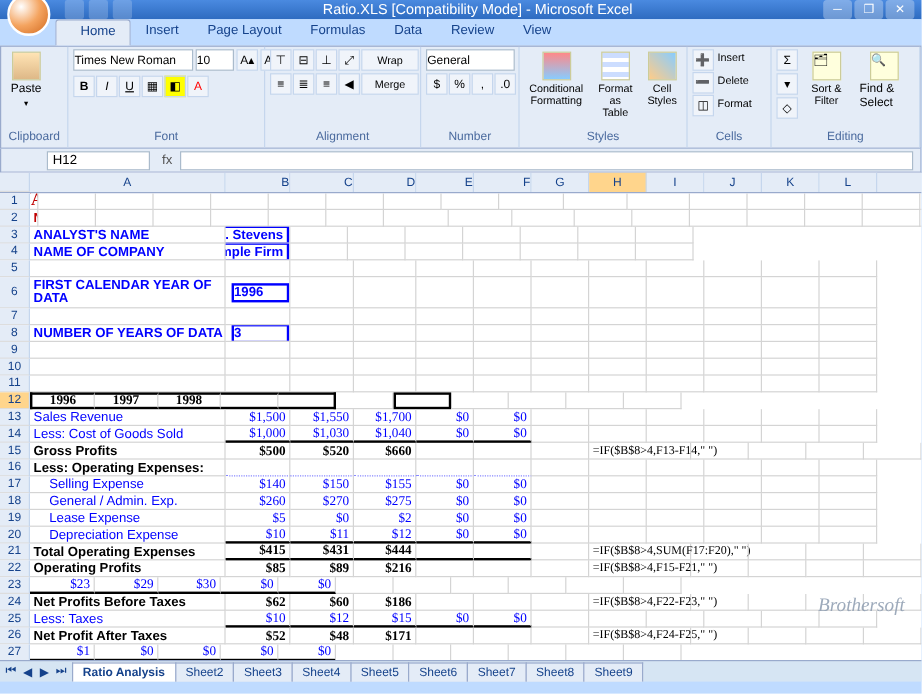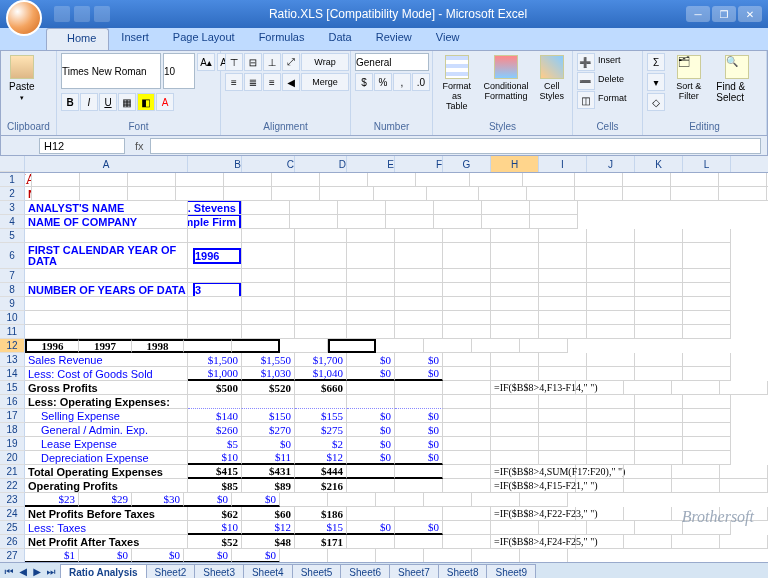--- a/index.html
+++ b/index.html
@@ -1,17 +1,17 @@
 <!DOCTYPE html>
 <html><head>
 <meta charset="utf-8">
 <style>
 * { margin: 0; padding: 0; box-sizing: border-box; font-family: Tahoma, sans-serif; }
 body { background: #bfdbff; font-size: 11px; overflow: hidden; width: 768px; height: 578px; }
-.titlebar { background: linear-gradient(#4a8ae0, #2e6bc0); height: 28px; display: flex; align-items: center; padding: 0 6px; color: white; font-size: 12px; }
+.titlebar { background: linear-gradient(#4a8ae0, #2e6bc0); height: 16px; display: flex; align-items: center; padding: 0 6px; color: white; font-size: 12px; }
 .office-btn { width: 36px; height: 36px; border-radius: 50%; background: radial-gradient(circle at 30% 30%, #fff, #f4a460, #d2691e); margin: -4px 8px -12px 0; border: 2px solid #fff; position: relative; z-index: 20; }
 .qat { display: flex; gap: 4px; margin-left: 4px; }
 .qat-btn { width: 16px; height: 16px; background: rgba(255,255,255,0.2); border-radius: 2px; }
 .title-text { flex: 1; text-align: center; font-size: 12px; }
 .win-controls { display: flex; gap: 2px; }
 .win-btn { width: 24px; height: 16px; background: rgba(255,255,255,0.3); border-radius: 3px; display: flex; align-items: center; justify-content: center; font-size: 10px; }
 
 .ribbon-wrap { background: #bfdbff; }
 .tabs { display: flex; height: 22px; padding-left: 46px; }
 .tab { padding: 3px 12px; font-size: 11px; color: #15428b; cursor: pointer; }
@@ -19,21 +19,21 @@
 .ribbon { background: #e4ecf7; border: 1px solid #9ac; height: 86px; display: flex; font-size: 10px; }
 .group { border-right: 1px solid #c5d6ed; padding: 2px 4px; display: flex; flex-direction: column; position: relative; }
 .group-label { text-align: center; color: #4a6a9e; font-size: 10px; margin-top: auto; padding: 1px 0; }
 .group-body { flex: 1; display: flex; align-items: flex-start; gap: 3px; }
 .big-btn { display: flex; flex-direction: column; align-items: center; padding: 2px 4px; gap: 2px; }
 .big-icon { width: 24px; height: 24px; background: #ffd; border: 1px solid #cc9; }
 .paste-icon { background: linear-gradient(#ffe4b5, #deb887); }
 .col-btns { display: flex; flex-direction: column; gap: 1px; }
 .mini { width: 18px; height: 18px; background: #f0f4fa; border: 1px solid #c5d6ed; display: flex; align-items: center; justify-content: center; font-size: 10px; }
 .font-sel { display: flex; gap: 2px; margin-bottom: 2px; }
-.font-sel select, .font-sel input { font-size: 10px; border: 1px solid #abc; background: white; height: 36px; }
+.font-sel select, .font-sel input { font-size: 10px; border: 1px solid #abc; background: white; height: 18px; }
 .font-name { width: 100px; }
 .font-size { width: 32px; }
 .row { display: flex; gap: 1px; }
 
 .formula-bar { background: #e4ecf7; border: 1px solid #9ac; border-top: none; height: 20px; display: flex; align-items: center; }
 .name-box { width: 86px; border: 1px solid #abc; background: white; height: 16px; margin: 0 4px 0 38px; font-size: 11px; padding: 0 4px; display: flex; align-items: center; }
 .fx { padding: 0 6px; color: #555; font-size: 11px; }
 .formula-input { flex: 1; background: white; height: 16px; border: 1px solid #abc; margin-right: 6px; }
 
 .sheet-area { background: white; height: 406px; display: flex; flex-direction: column; position: relative; }
@@ -169,26 +169,26 @@
           <div class="mini">%</div>
           <div class="mini">,</div>
           <div class="mini">.0</div>
         </div>
       </div>
       <div class="group-label">Number</div>
     </div>
     <div class="group" style="width:140px">
       <div class="group-body">
         <div class="big-btn">
+            <div class="big-icon" style="background:linear-gradient(#f88,#8cf)"></div>
+            <span style="font-size:9px;text-align:center">Conditional Formatting</span>
+          </div>
+        <div class="big-btn">
             <div class="big-icon" style="background:repeating-linear-gradient(#cdf,#cdf 4px,#fff 4px,#fff 8px)"></div>
             <span style="font-size:9px;text-align:center">Format as Table</span>
-          </div>
-        <div class="big-btn">
-            <div class="big-icon" style="background:linear-gradient(#f88,#8cf)"></div>
-            <span style="font-size:9px;text-align:center">Conditional Formatting</span>
           </div>
         <div class="big-btn">
             <div class="big-icon" style="background:linear-gradient(45deg,#fc8,#8cf)"></div>
             <span style="font-size:9px;text-align:center">Cell Styles</span>
           </div>
       </div>
       <div class="group-label">Styles</div>
     </div>
     <div class="group" style="width:70px">
       <div class="group-body" style="flex-direction:column;gap:1px">

